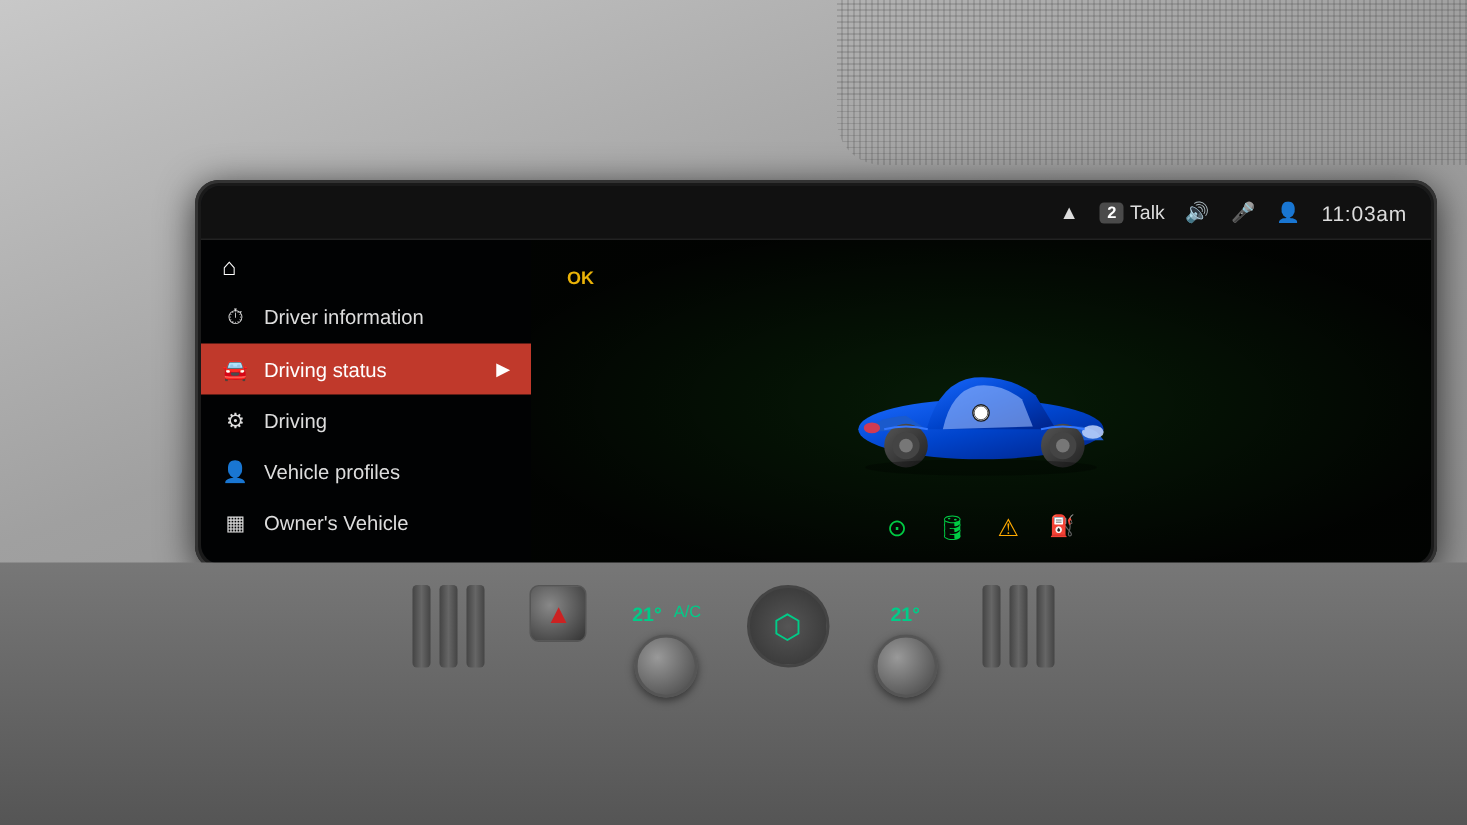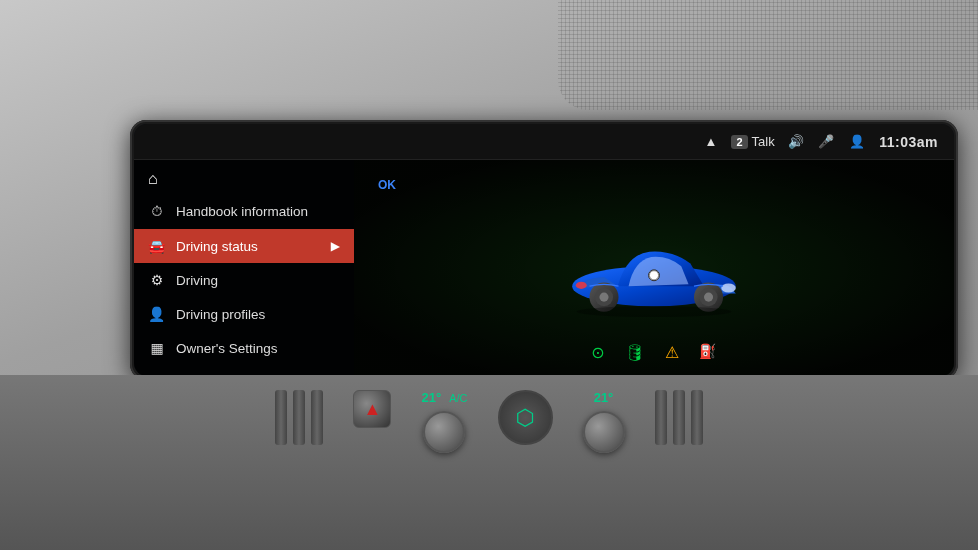--- a/index.html
+++ b/index.html
@@ -96,21 +96,21 @@
       color: #fff;
       font-size: 11px;
       border-radius: 3px;
       padding: 1px 5px;
       font-weight: bold;
     }
 
     .time-display {
       color: #ddd;
       font-size: 14px;
-      font-weight: 700;
+      font-weight: 400;
       letter-spacing: 0.5px;
     }
 
     
     .main-content {
       flex: 1;
       display: flex;
       overflow: hidden;
     }
 
@@ -179,21 +179,21 @@
       position: absolute;
       inset: 0;
       background: radial-gradient(ellipse at center, rgba(0,30,0,0.5) 0%, rgba(0,0,0,0.9) 80%);
     }
 
     
     .ok-status {
       position: absolute;
       top: 18px;
       left: 24px;
-      color: #3b82f6;
+      color: #eab308;
       font-size: 12px;
       font-weight: bold;
       z-index: 2;
     }
 
     
     .car-container {
       position: relative;
       z-index: 2;
       display: flex;
@@ -278,23 +278,23 @@
       justify-content: center;
     }
 
     .hazard-triangle {
       color: #cc2222;
       font-size: 18px;
     }
 
     .climate-display {
       display: flex;
-      align-items: center;
+      align-items: flex-start;
       gap: 8px;
-      margin-top: 0;
+      margin-top: 12px;
     }
 
     .climate-text {
       color: #00cc88;
       font-size: 13px;
       font-weight: bold;
     }
 
     .ac-label {
       color: #00cc88;
@@ -354,42 +354,42 @@
 
       <div class="main-content">
 
         <div class="menu-panel">
           <div class="home-icon-bar">
             <span class="home-icon">⌂</span>
           </div>
 
           <div class="menu-item">
             <span class="menu-icon">⏱</span>
-            <span>Handbook information</span>
+            <span>Driver information</span>
           </div>
 
           <div class="menu-item active">
             <span class="menu-icon">🚘</span>
             <span>Driving status</span>
             <span class="menu-arrow">▶</span>
           </div>
 
           <div class="menu-item">
             <span class="menu-icon">⚙</span>
             <span>Driving</span>
           </div>
 
           <div class="menu-item">
             <span class="menu-icon">👤</span>
-            <span>Driving profiles</span>
+            <span>Vehicle profiles</span>
           </div>
 
           <div class="menu-item">
             <span class="menu-icon">▦</span>
-            <span>Owner's Settings</span>
+            <span>Owner's Vehicle</span>
           </div>
         </div>
 
         <div class="vehicle-area">
           <div class="ok-status">OK</div>
 
           <div class="car-container">
             <svg class="car-svg" viewBox="0 0 220 120" xmlns="http://www.w3.org/2000/svg">
 
               <defs>

